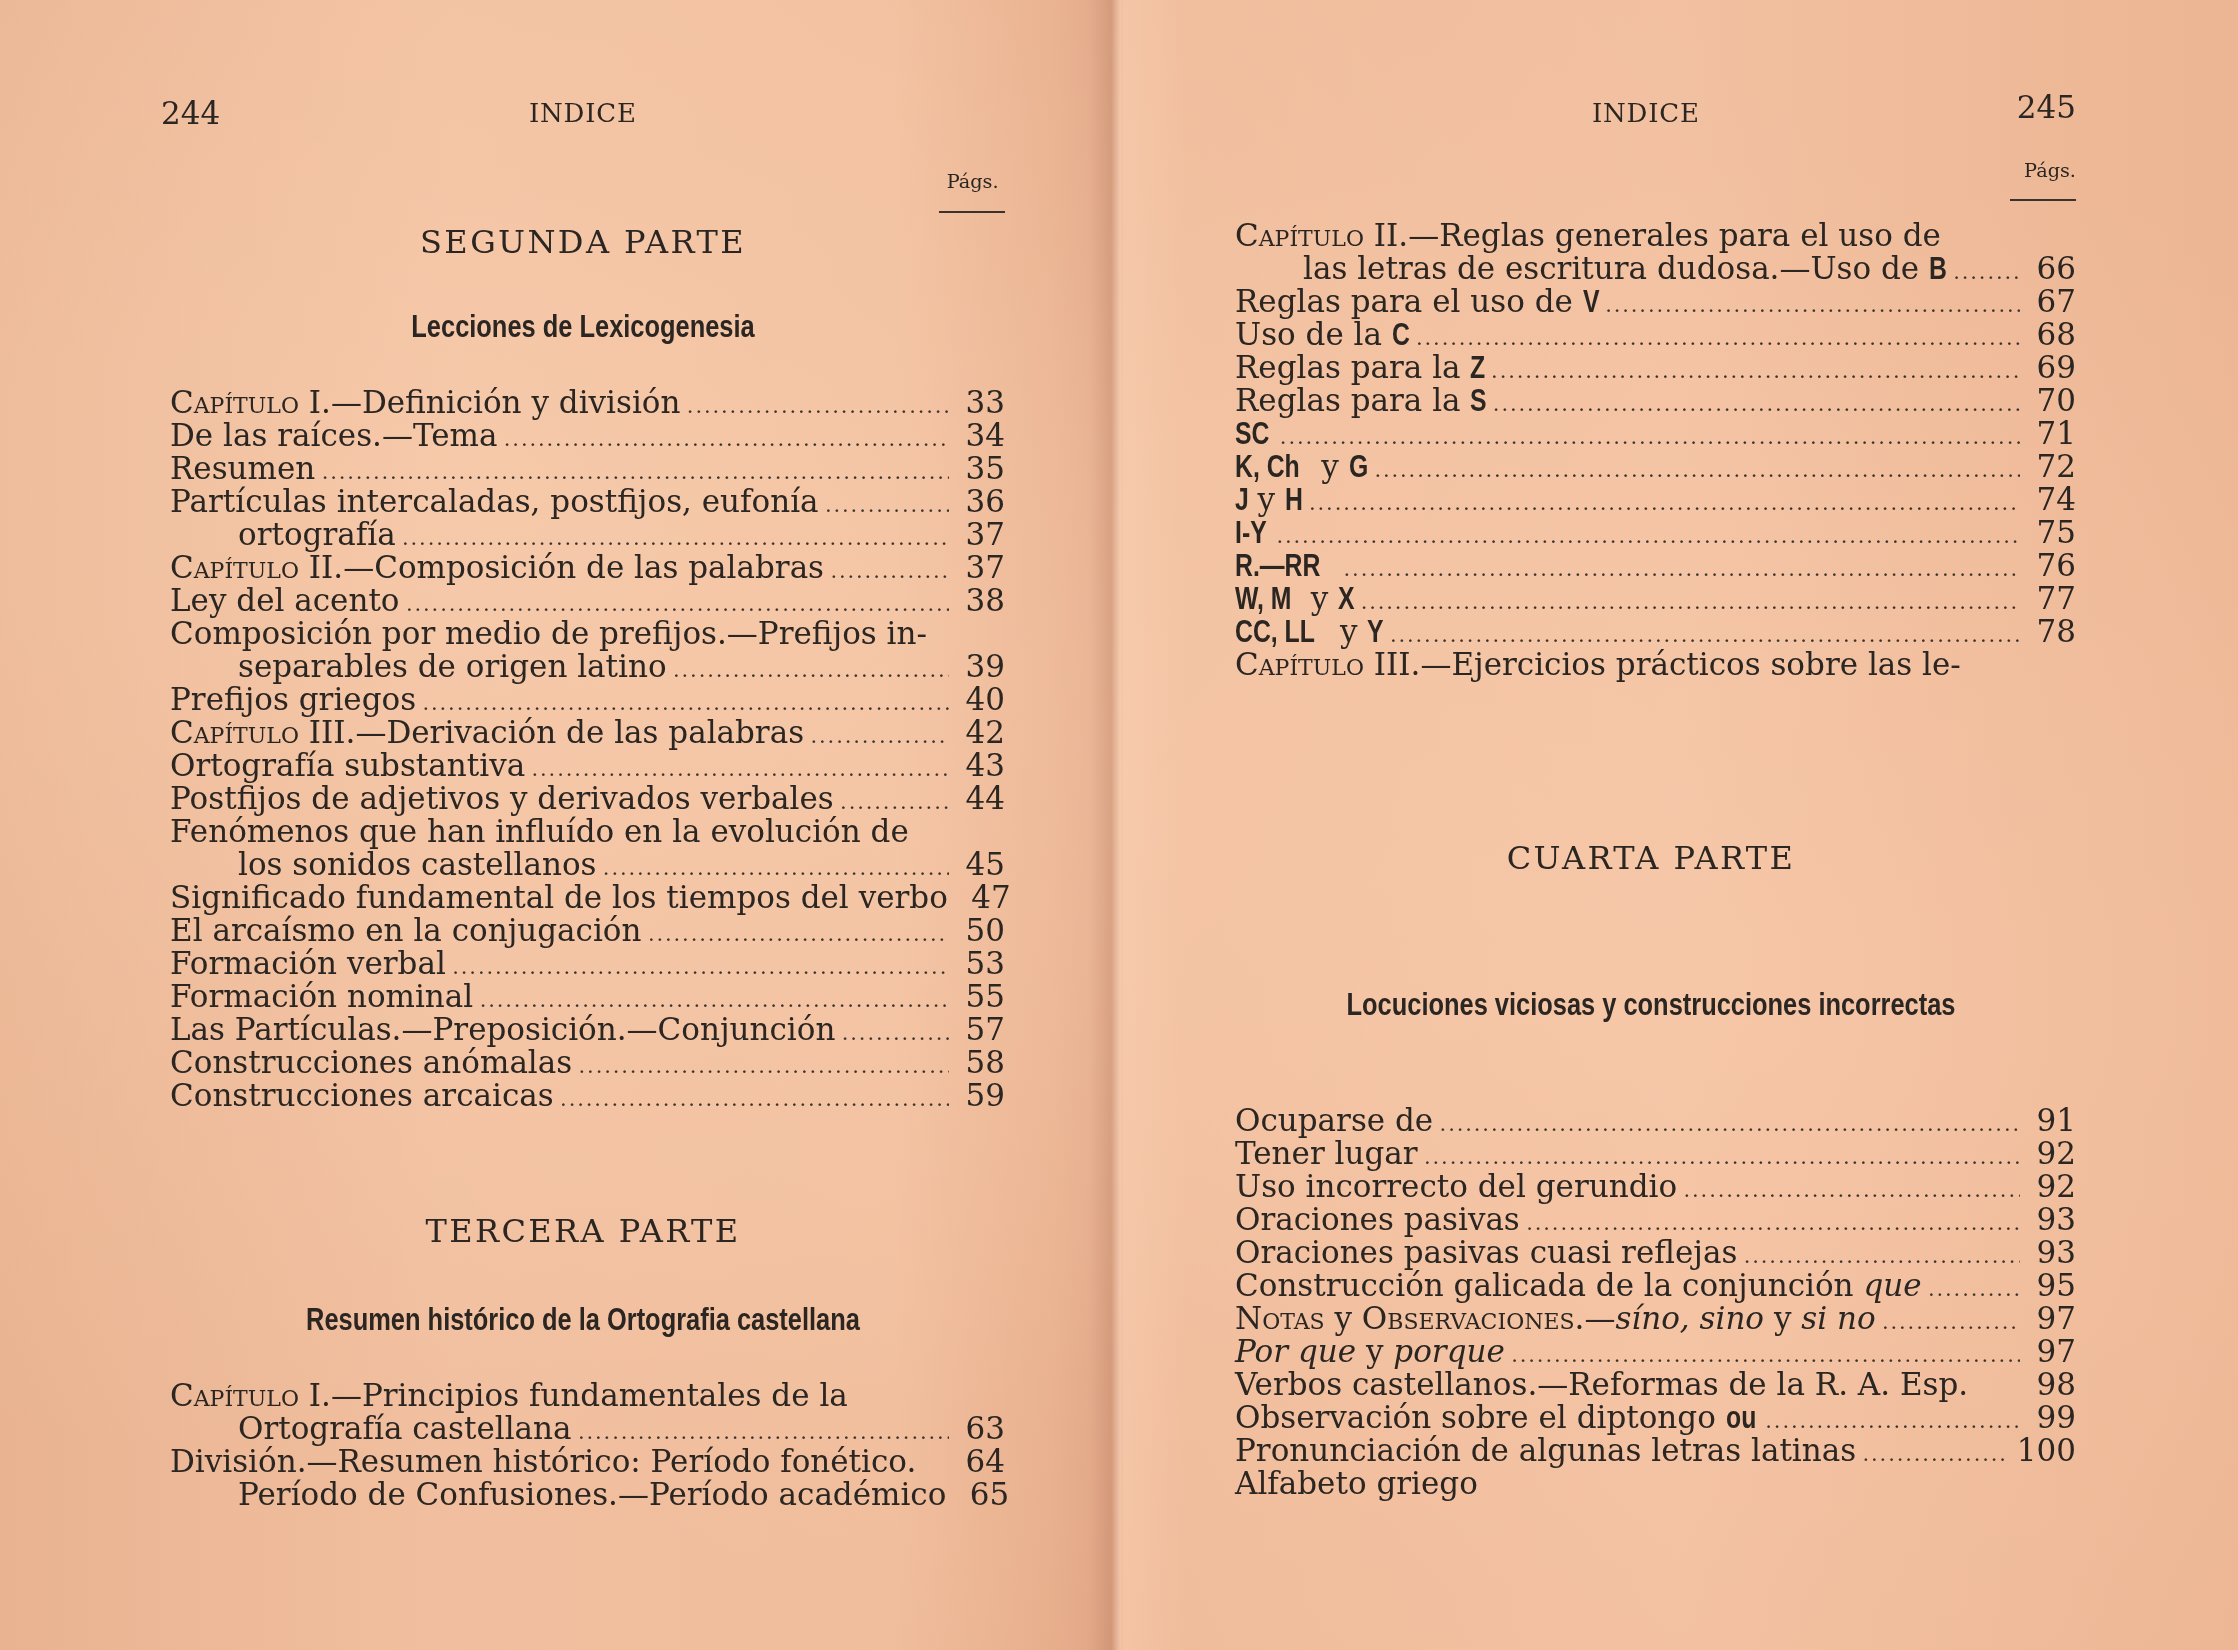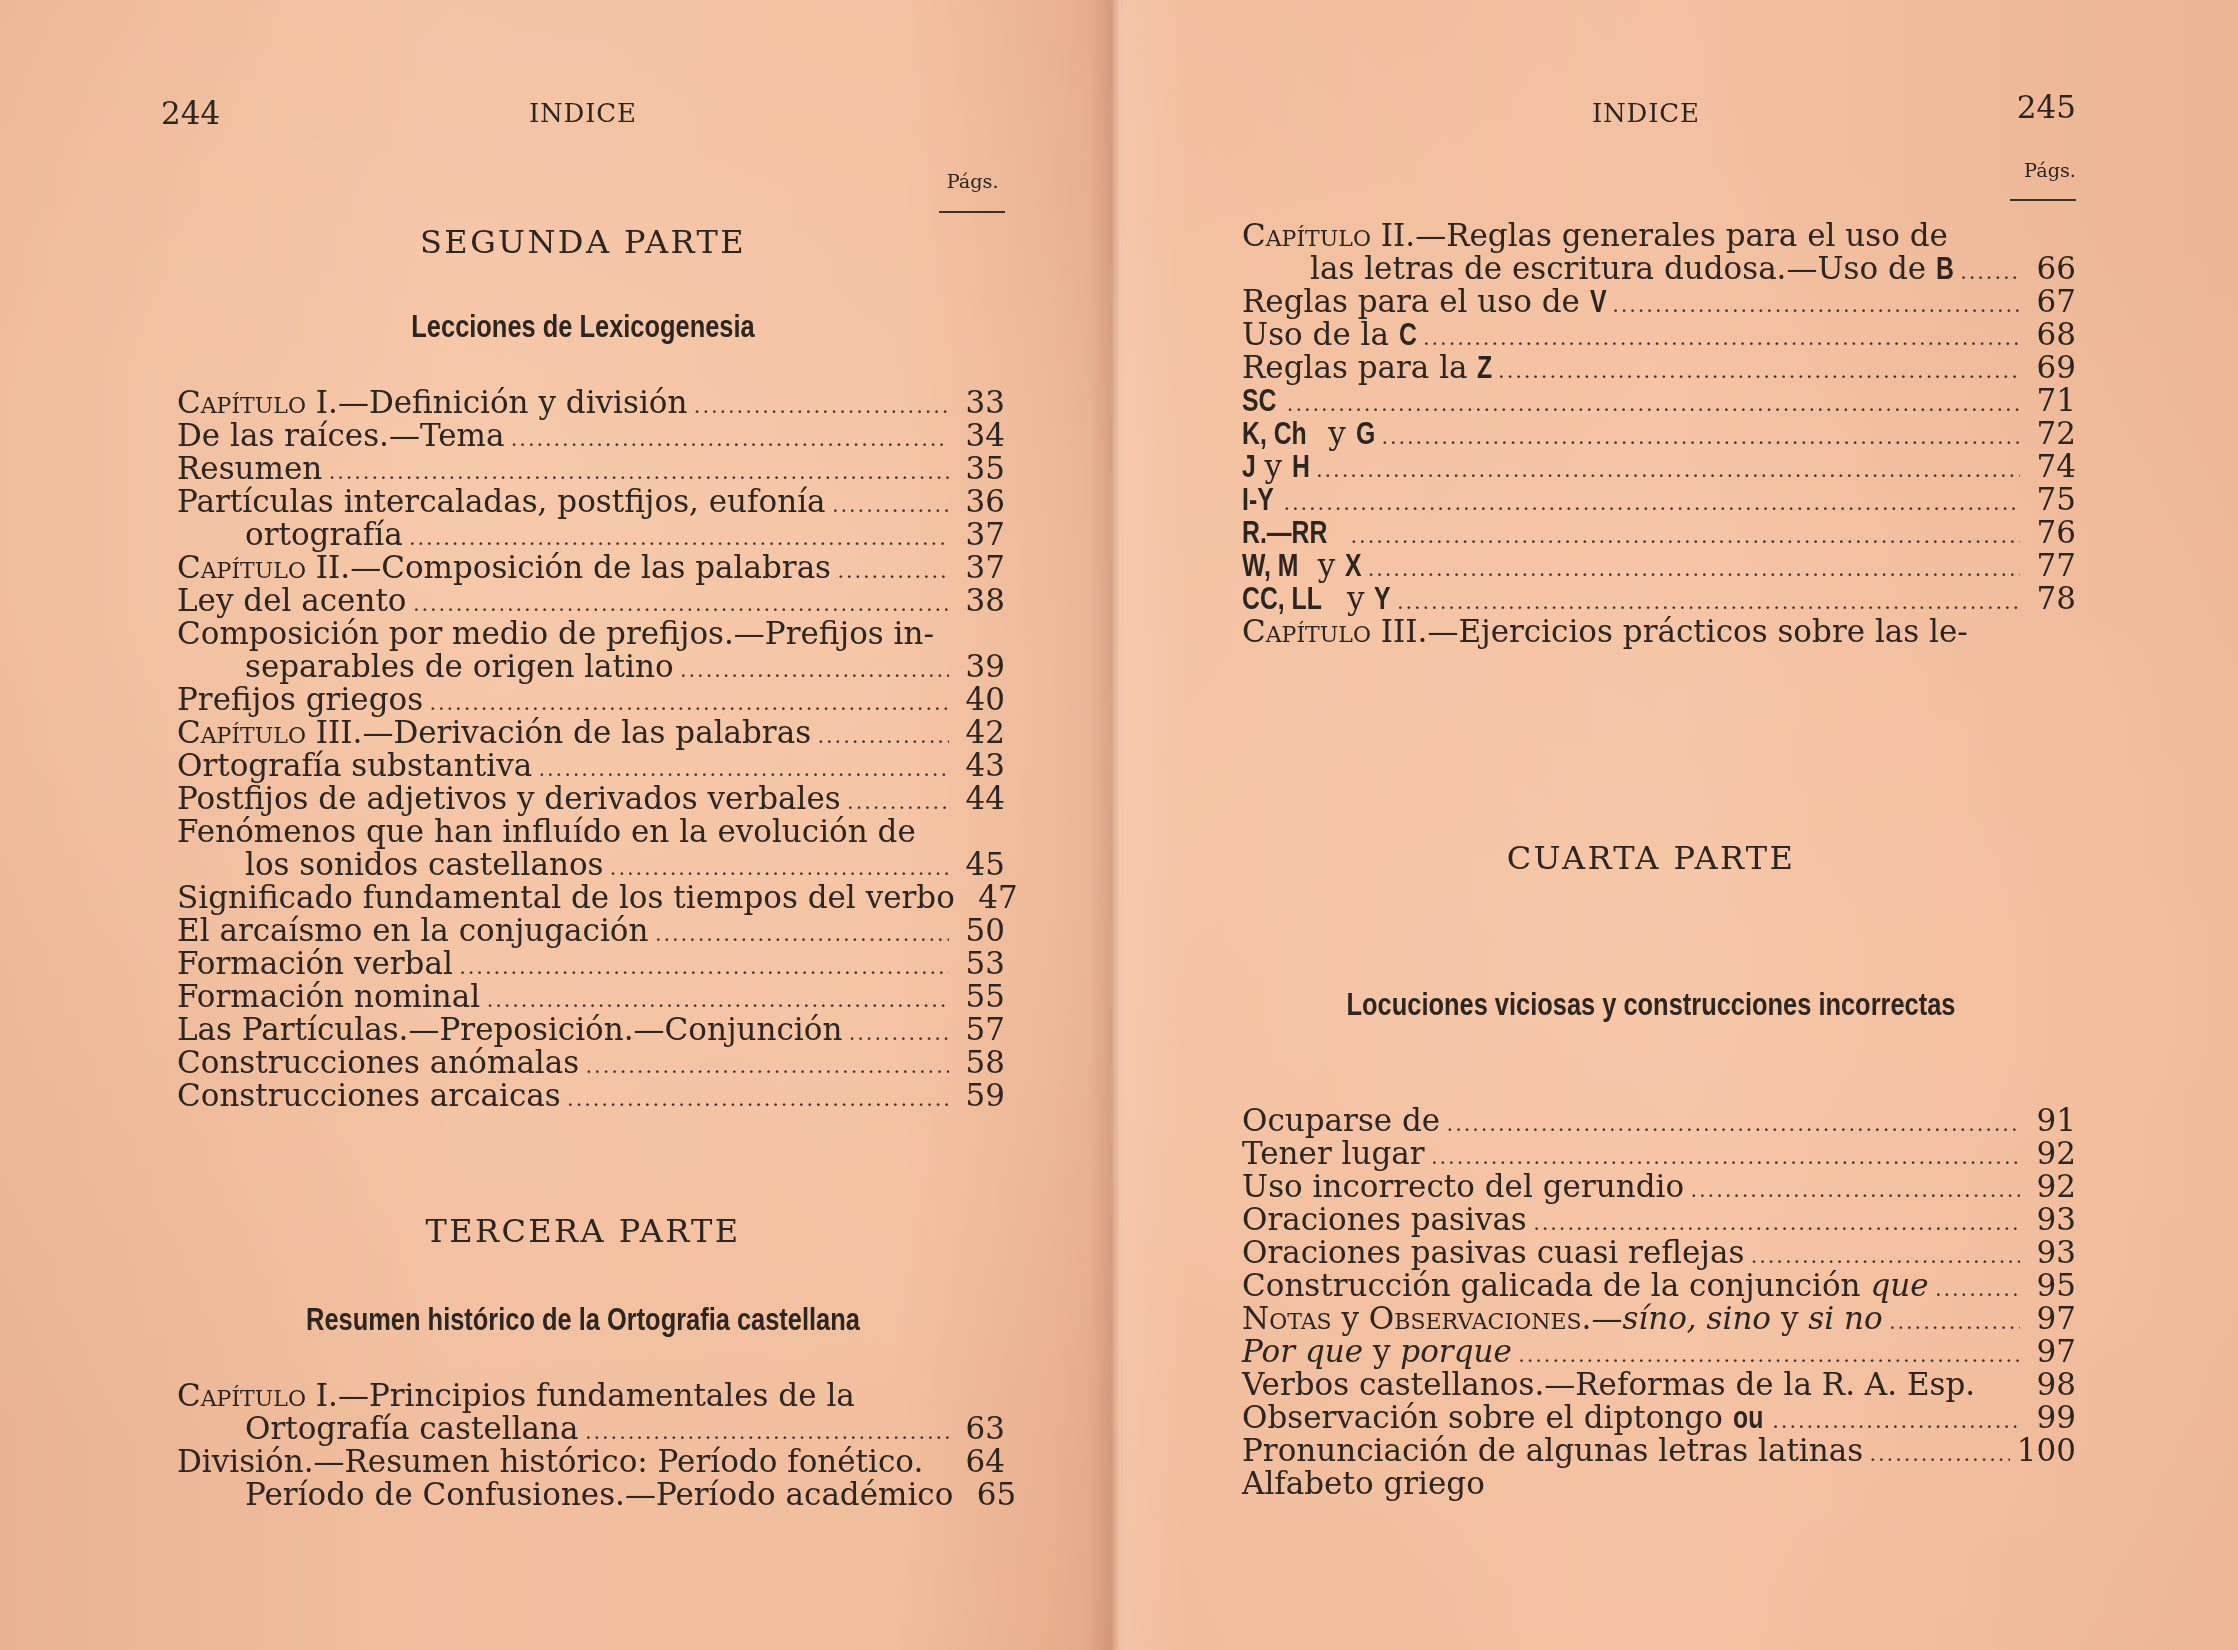--- a/index.html
+++ b/index.html
@@ -35,21 +35,21 @@
   .pags-label { position:absolute; font-size:19.3px; }
   .page.left  .pags-label { top:170px; right:6.4px; }
   .page.right .pags-label { top:159px; right:0; }
   .pags-rule { position:absolute; height:1.6px; width:66px; background:#3a332d; }
   .page.left  .pags-rule { top:211px; right:0; }
   .page.right .pags-rule { top:199px; right:0; }
 
   .part-title { position:absolute; left:0; right:0; text-align:center; font-size:32px; letter-spacing:2.4px; }
   .section-title { position:absolute; left:0; right:0; text-align:center; font-family:"Liberation Sans","DejaVu Sans",sans-serif; font-weight:bold; font-size:31px; transform:scaleX(0.82); transform-origin:center; }
 
-  .toc { position:absolute; left:16px; right:0; }
+  .toc { position:absolute; left:9px; right:0; }
   .row { position:relative; height:33px; line-height:33px; font-size:31px; display:flex; align-items:baseline; white-space:nowrap; }
   .row .label { flex:0 0 auto; }
   .row .leader { flex:1 1 auto; overflow:hidden; margin:0 6.4px; letter-spacing:4.8px; color:#3a332d; font-size:21px; }
   .row .leader::before { content:". . . . . . . . . . . . . . . . . . . . . . . . . . . . . . . . . . . . . . . . . . . . . . . . . . . . . . . . . . . . . . . . . . . . . . . . . . . . . . . . . . . . . . . . . . . . . . ."; letter-spacing:-2.4px; }
   .row .num { flex:0 0 50px; text-align:right; }
   .row.cont .label { padding-left:68px; }
   .row.noleader .leader { visibility:hidden; }
   .row.justify .label { flex:1 1 auto; text-align:justify; text-align-last:justify; margin-right:56px; }
   .sc { font-variant:small-caps; }
   .b { font-family:"Liberation Sans","DejaVu Sans",sans-serif; font-weight:bold; display:inline-block; transform:scaleX(0.8); transform-origin:left center; margin-right:-0.15em; }
@@ -240,20 +240,25 @@
         <span class="label"><span>Uso de la </span><span class="b">C</span></span>
         <span class="leader"></span>
         <span class="num">68</span>
       </div>
       <div class="row">
         <span class="label"><span>Reglas para la </span><span class="b">Z</span></span>
         <span class="leader"></span>
         <span class="num">69</span>
       </div>
       <div class="row">
+        <span class="label"><span>Reglas para la </span><span class="b">S</span></span>
+        <span class="leader"></span>
+        <span class="num">70</span>
+      </div>
+      <div class="row">
         <span class="label"><span class="b">SC</span></span>
         <span class="leader"></span>
         <span class="num">71</span>
       </div>
       <div class="row">
         <span class="label"><span class="b">K, Ch</span><span> y </span><span class="b">G</span></span>
         <span class="leader"></span>
         <span class="num">72</span>
       </div>
       <div class="row">

